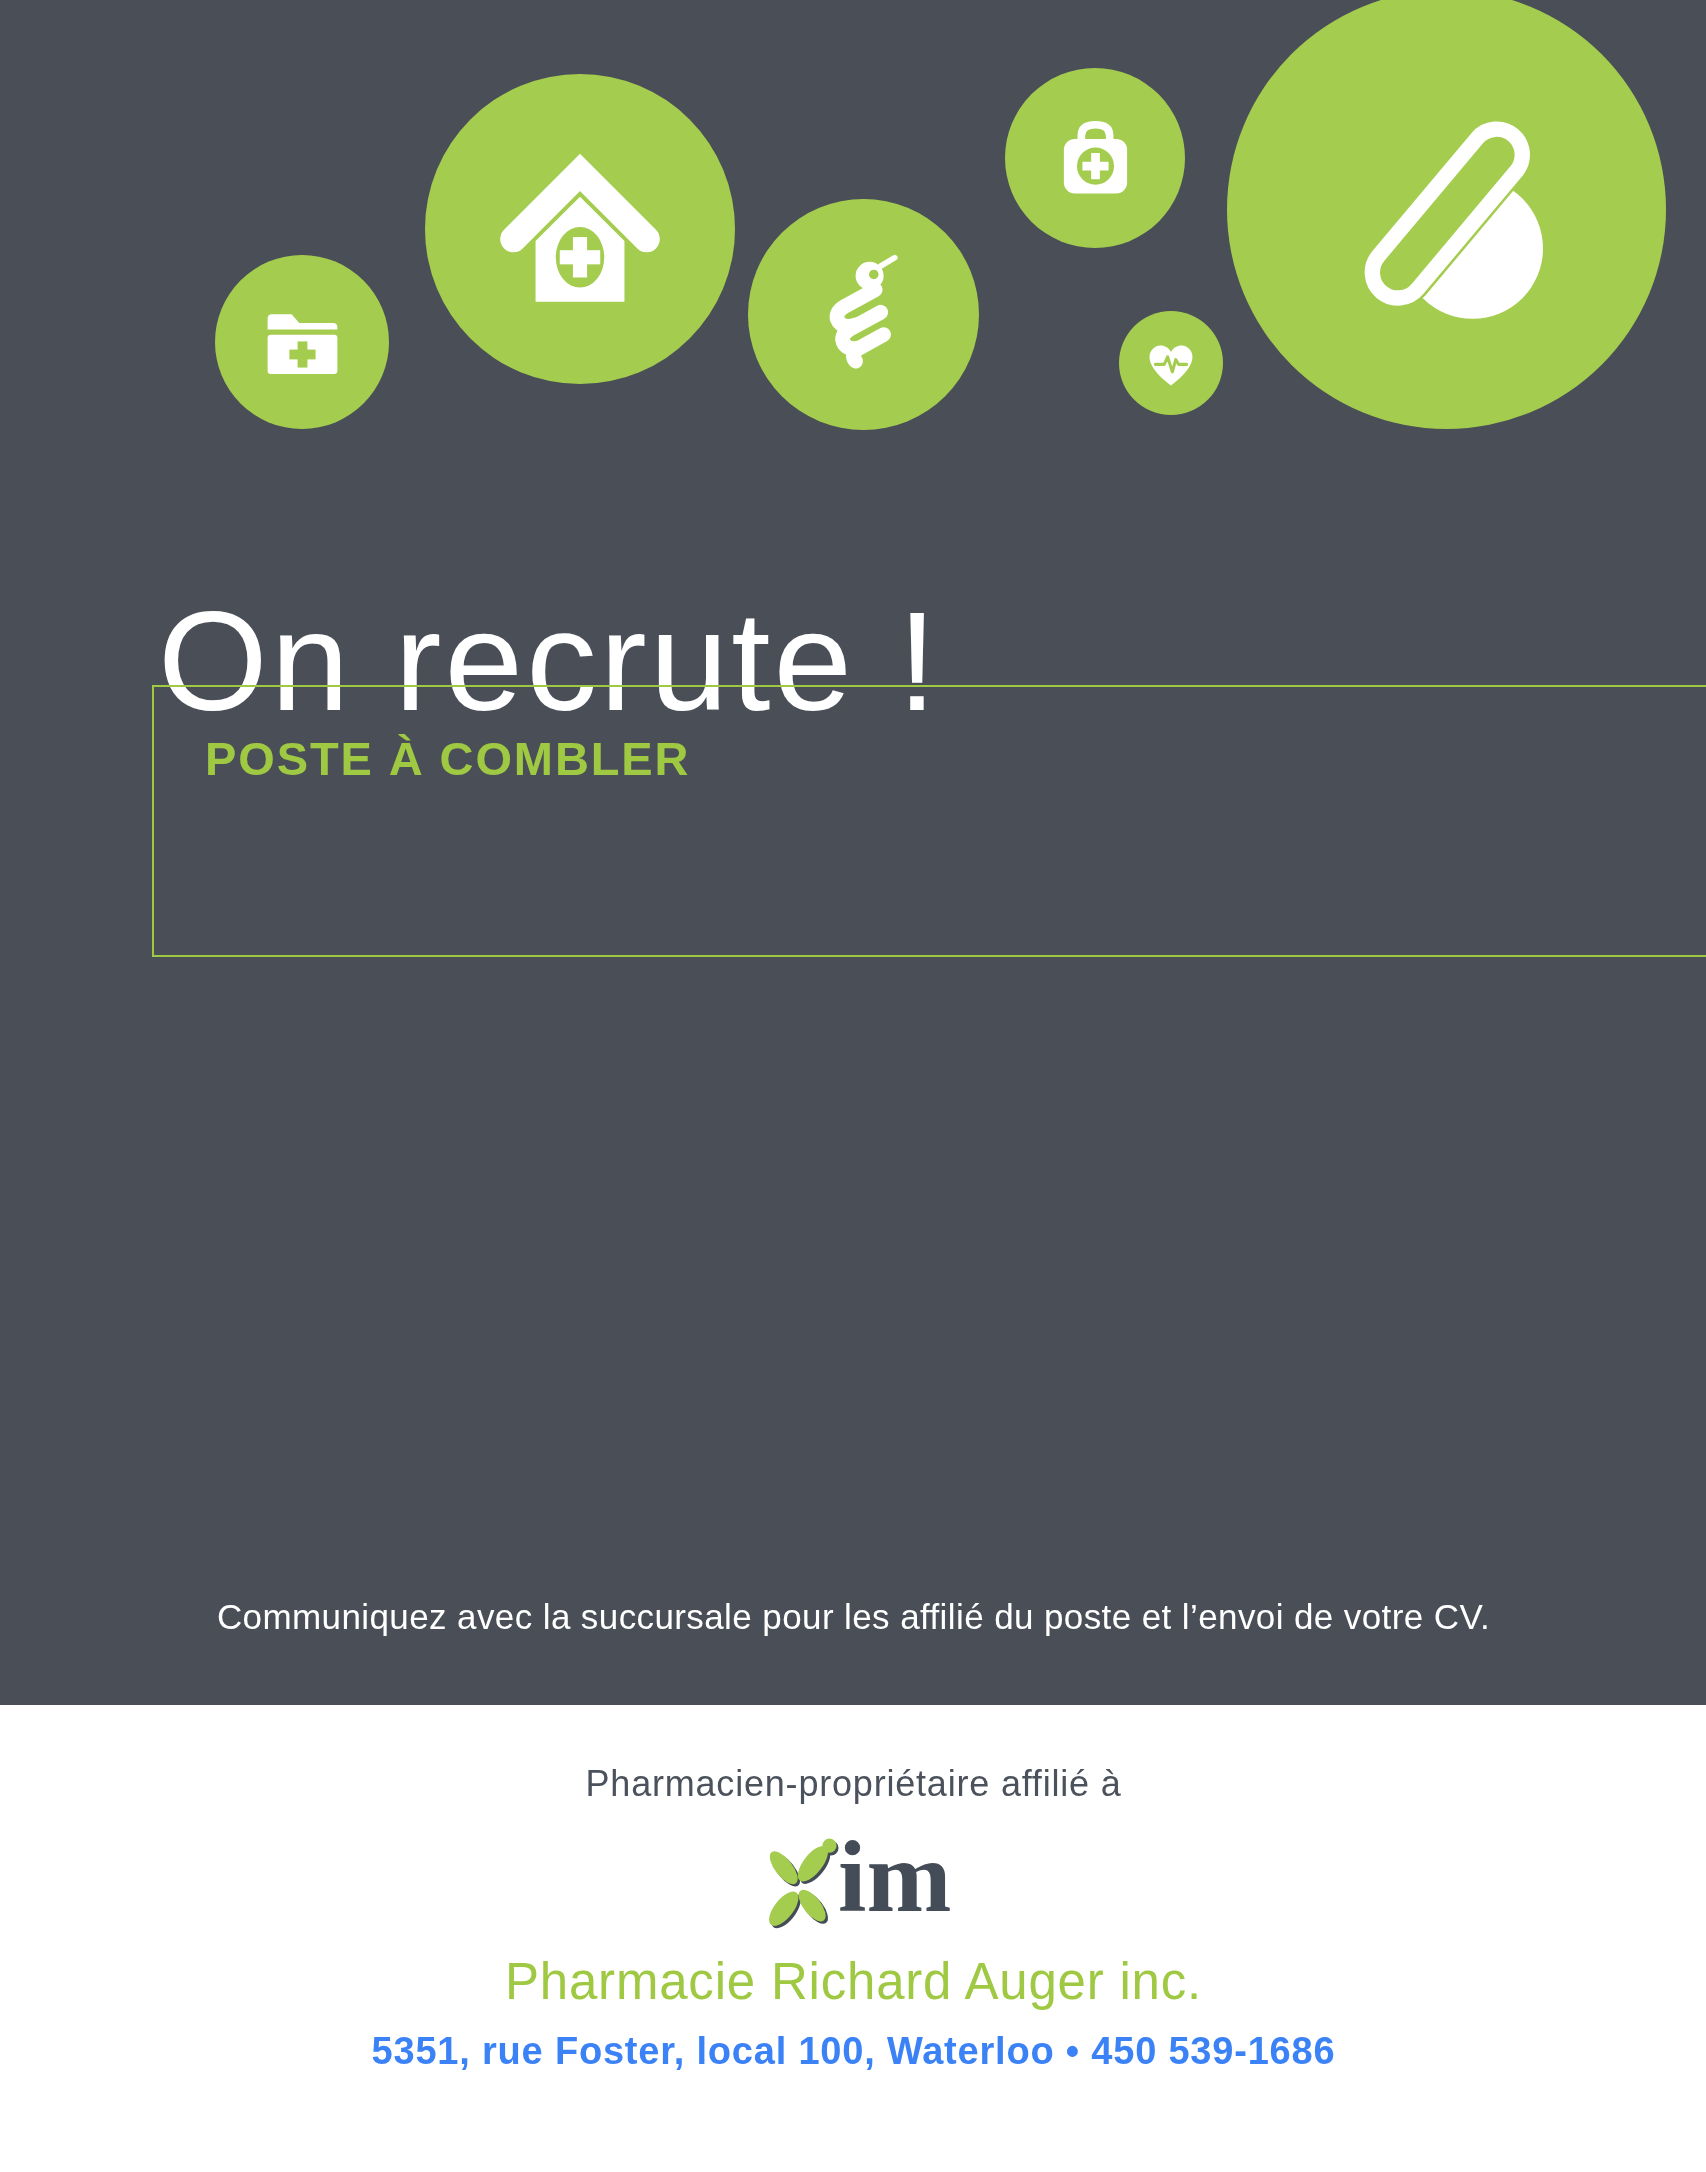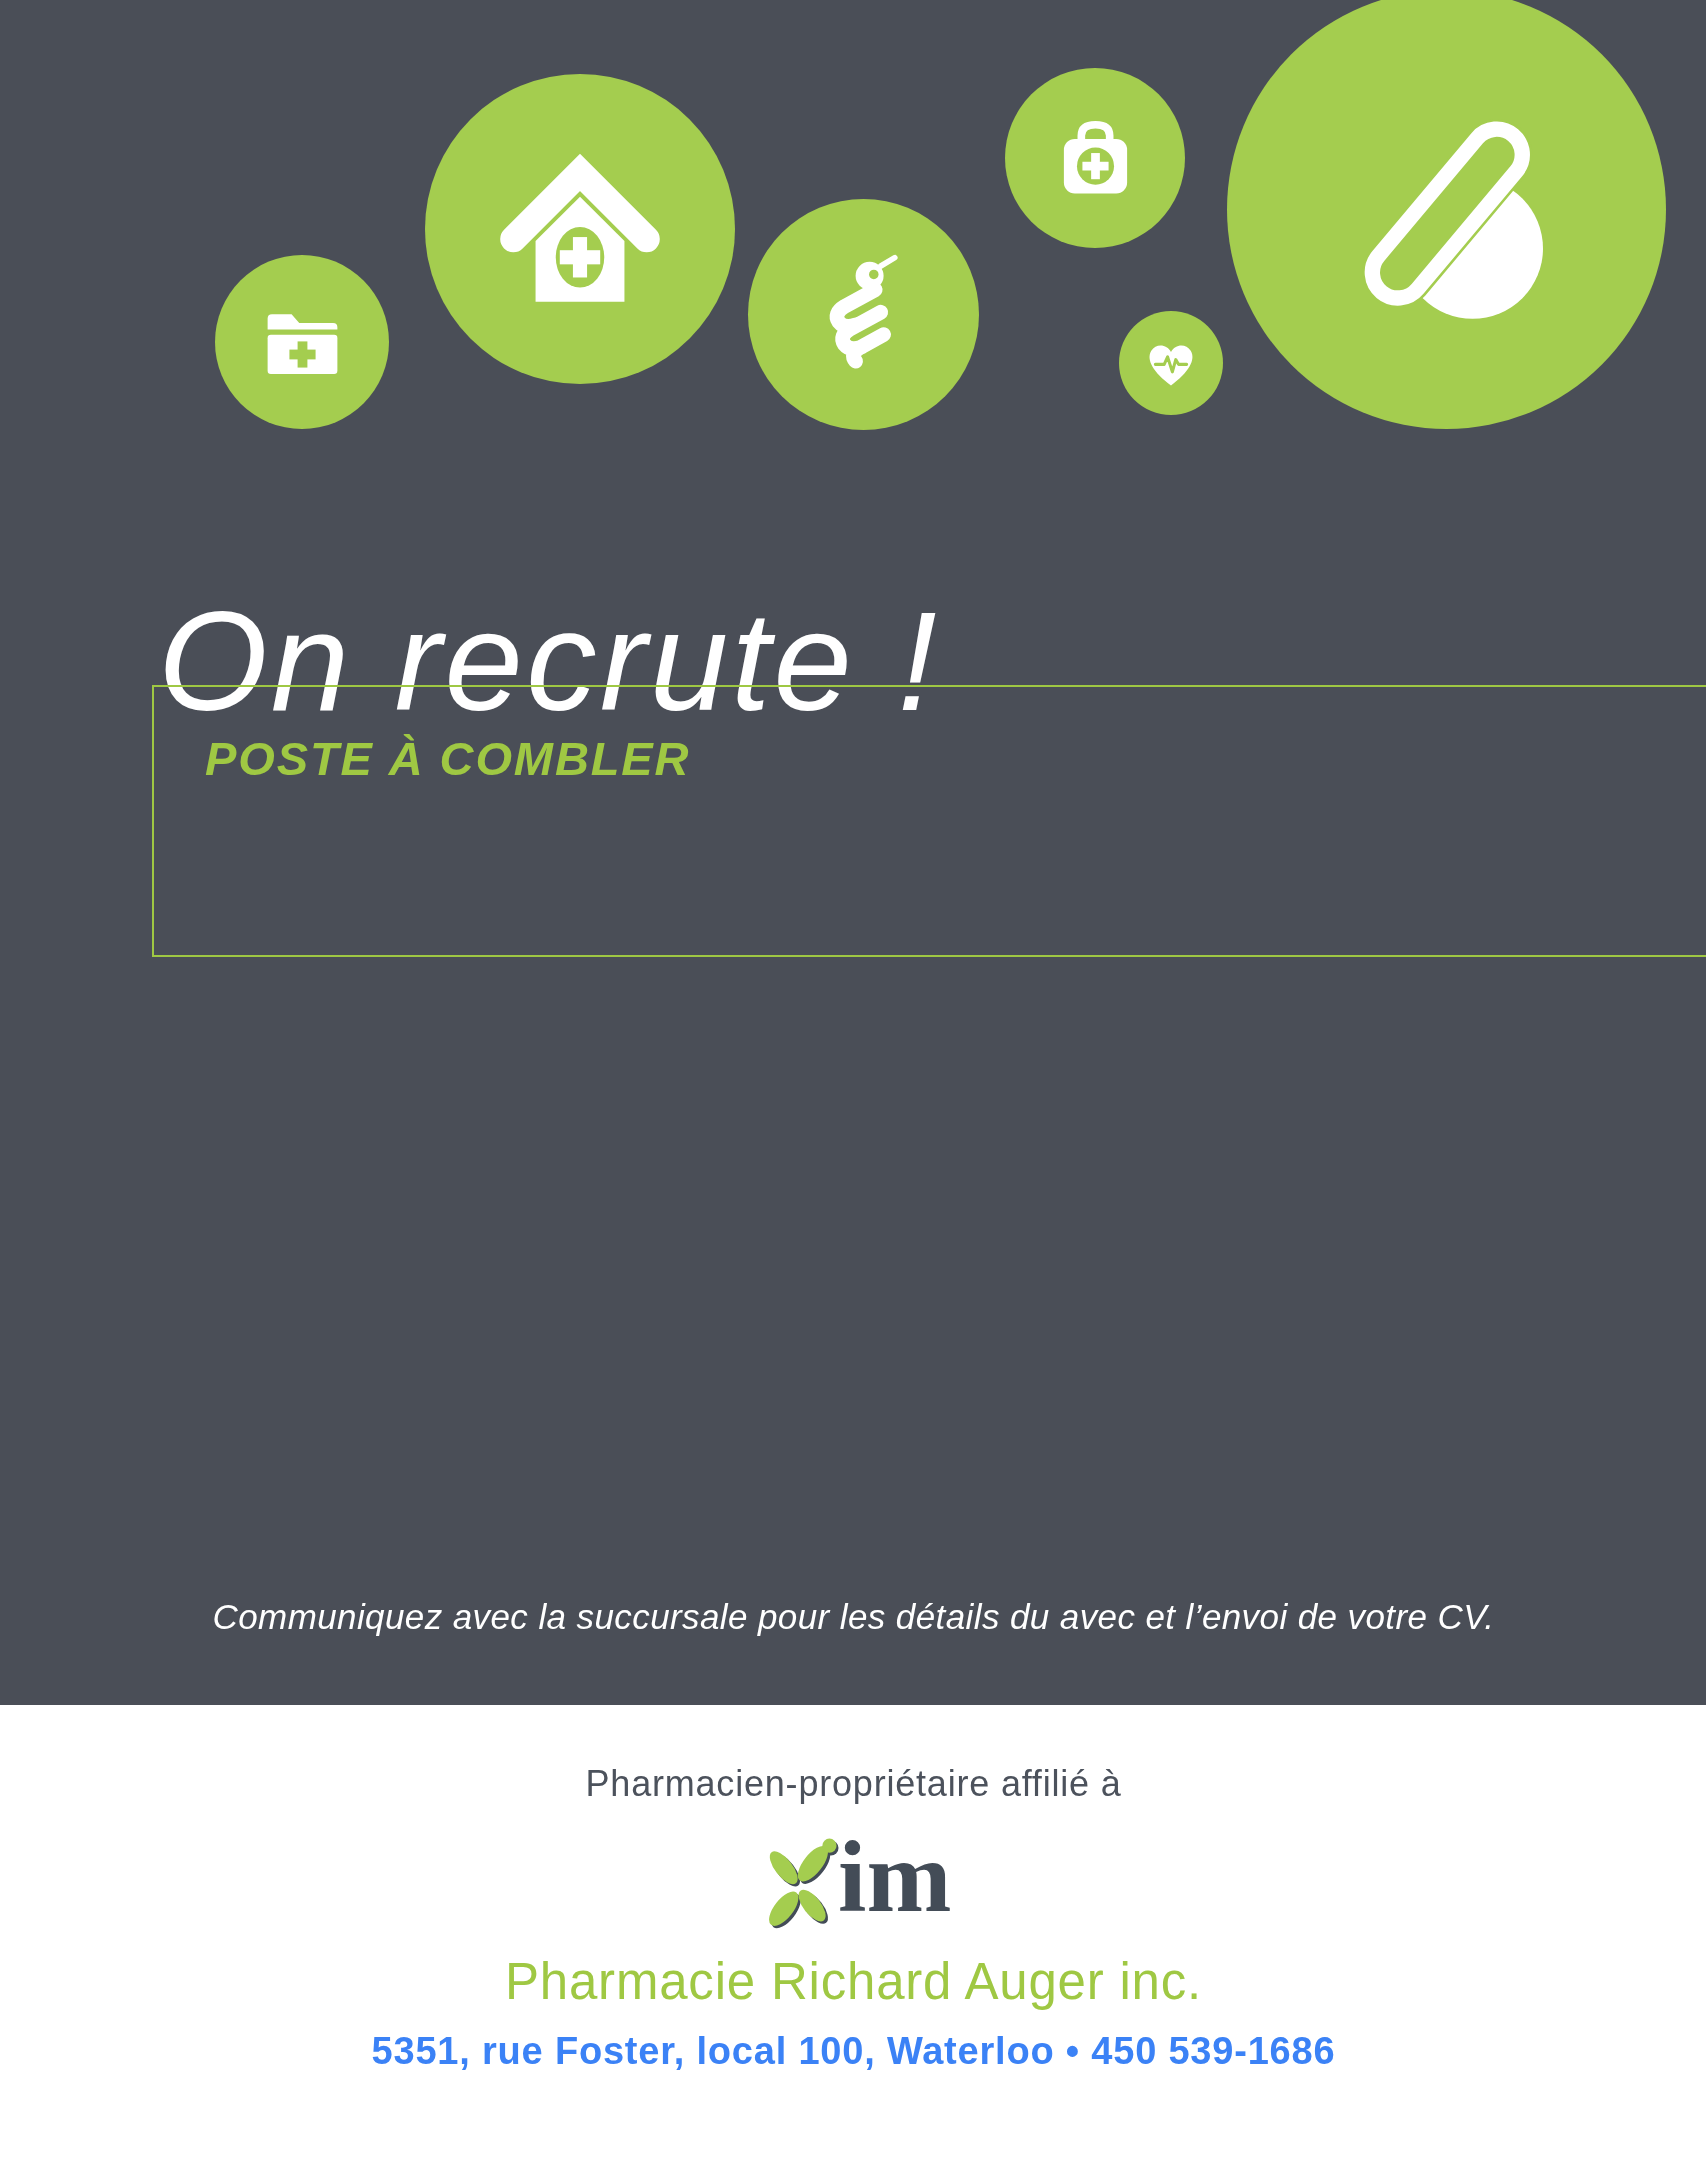--- a/index.html
+++ b/index.html
@@ -1,18 +1,18 @@
 <!DOCTYPE html>
 <html style="font-size:12.4px"><head>
 <meta charset="utf-8">
 <style>
   html,body{margin:0;padding:0;}
   .poster{position:relative;width:1707px;height:2172px;background:#ffffff;overflow:hidden;
           font-family:"Liberation Sans",sans-serif;}
-  .dark-section{position:absolute;left:0;top:0;width:1707px;height:1705px;background:#4a4e57;font-style:italic;}
+  .dark-section{position:absolute;left:0;top:0;width:1707px;height:1705px;background:#4a4e57;}
 
   .circle{position:absolute;border-radius:50%;background:#a4cd4f;
           display:flex;align-items:center;justify-content:center;}
   .c-folder{left:215px;top:255px;width:174px;height:174px;}
   .c-house{left:425px;top:74px;width:310px;height:310px;}
   .c-caduceus{left:748px;top:199px;width:231px;height:231px;}
   .c-firstaid{left:1005px;top:68px;width:180px;height:180px;}
   .c-heart{left:1119px;top:311px;width:104px;height:104px;}
   .c-pill{left:1227px;top:-10px;width:439px;height:439px;}
 
@@ -102,21 +102,21 @@
         </g>
       </svg>
     </div>
 
     <h1 class="title">On recrute !</h1>
 
     <div class="box box-poste">
       <h2>POSTE À COMBLER</h2>
     </div>
 
-    <p class="contact">Communiquez avec la succursale pour les détails du avec et l’envoi de votre CV.</p>
+    <p class="contact">Communiquez avec la succursale pour les affilié du poste et l’envoi de votre CV.</p>
   </div>
 
   <div class="footer">
     <p class="affiliation">Pharmacien-propriétaire affilié à</p>
 
     <div class="proxim">
       <svg class="leaves" width="81" height="93" viewBox="0 0 100 118">
         <g fill="#434c57">
           <ellipse cx="33" cy="43" rx="11" ry="25" transform="rotate(-38 33 43)"></ellipse>
           <ellipse cx="70" cy="38" rx="12" ry="27" transform="rotate(38 70 38)"></ellipse>

